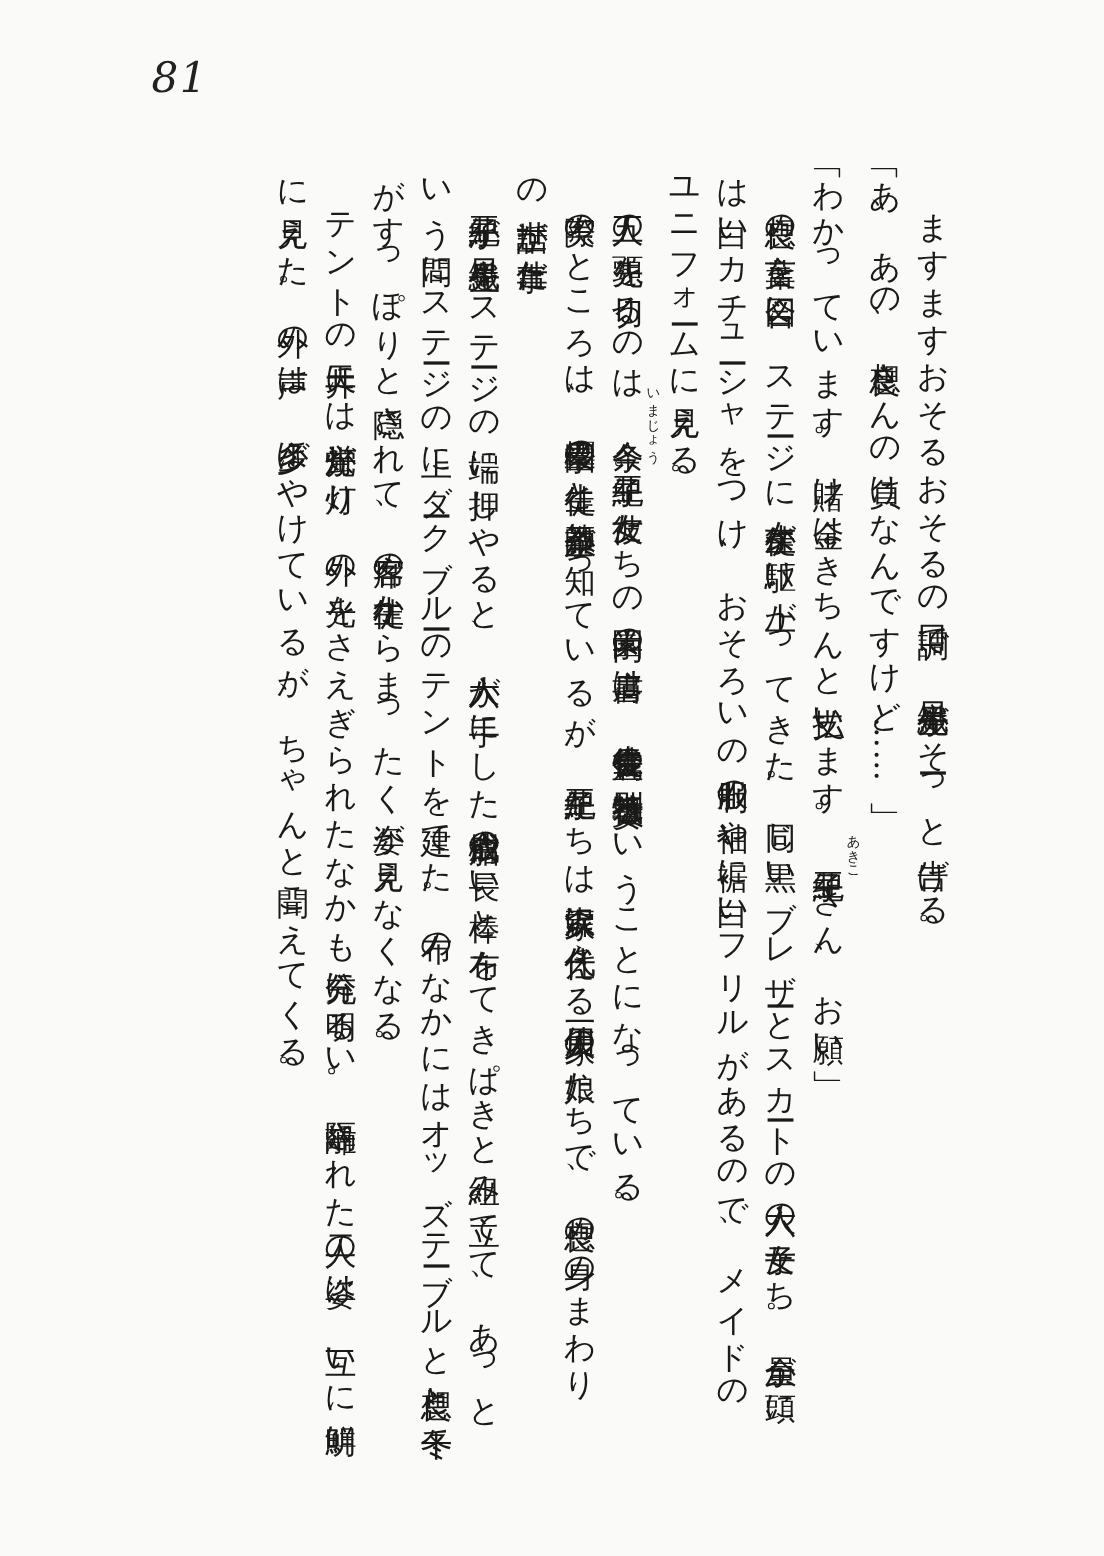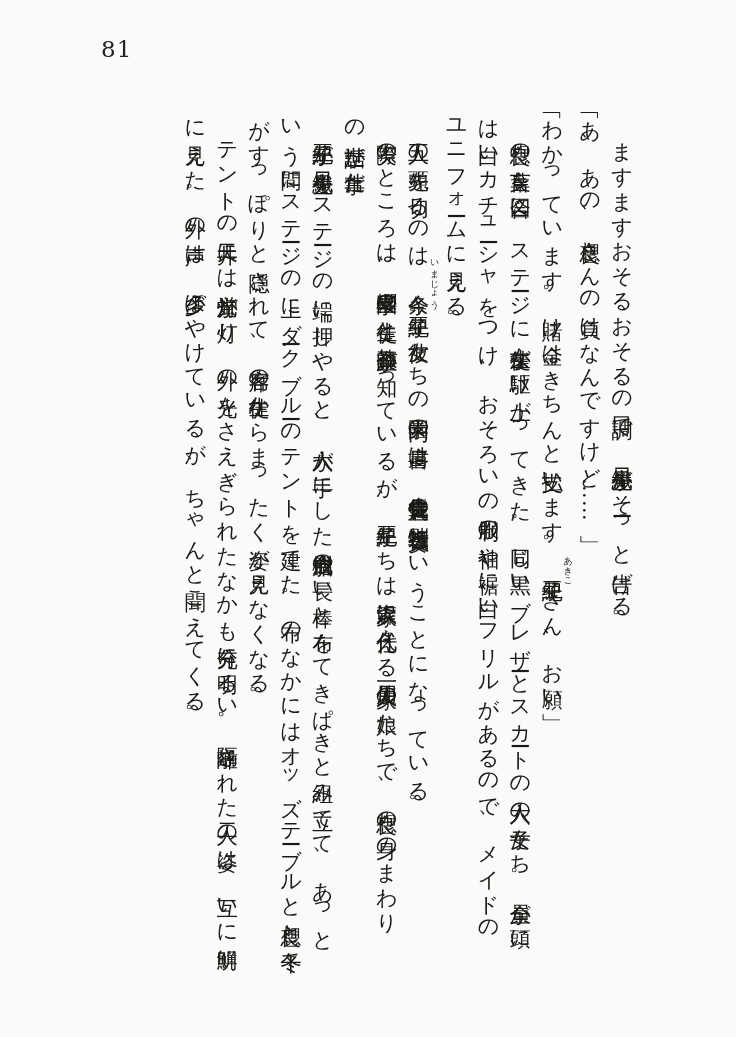--- a/index.html
+++ b/index.html
@@ -16,21 +16,22 @@
   }
   .page {
     position: absolute;
     inset: 0;
     background: #fafaf9;
   }
   .page-number {
     position: absolute;
     top: 38px;
     left: 101px;
-    font-size: 23px;
+    font-size: 28px;
+    font-style: italic;
     color: #222220;
     letter-spacing: 1px;
     line-height: 1;
   }
   .text-block {
     position: absolute;
     top: 105px;
     right: 99px;
     height: 840px;
     writing-mode: vertical-rl;

